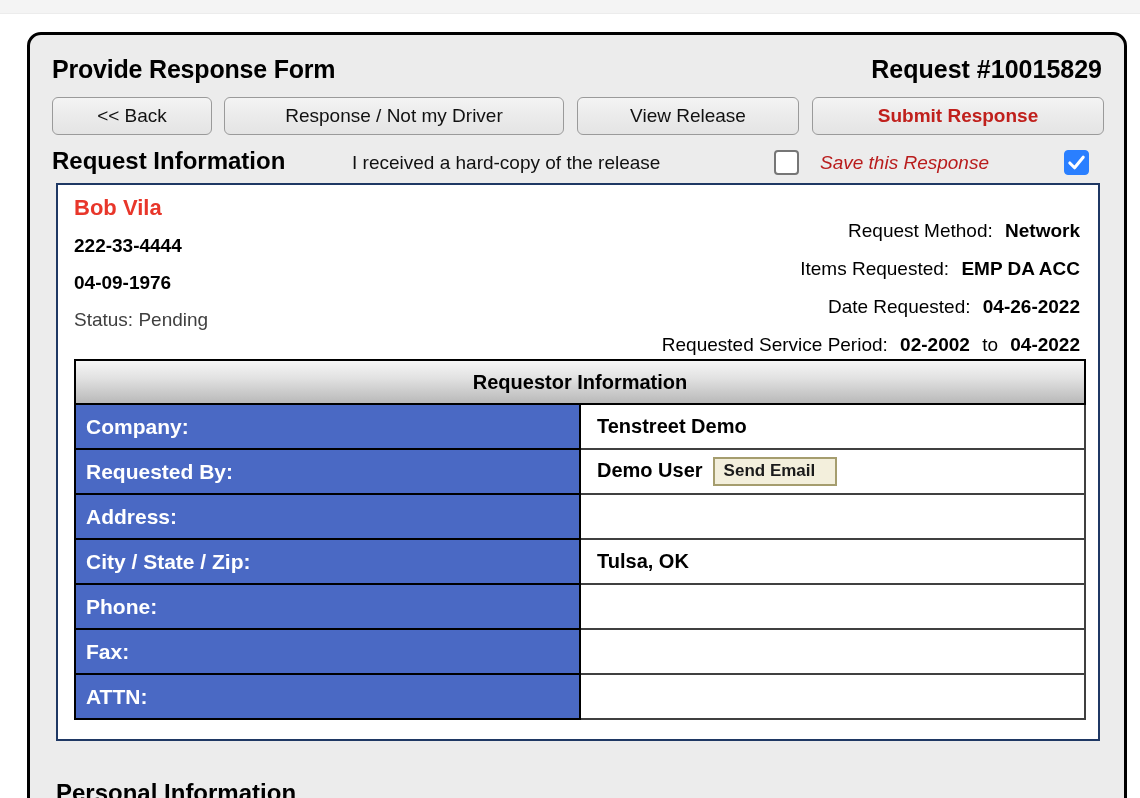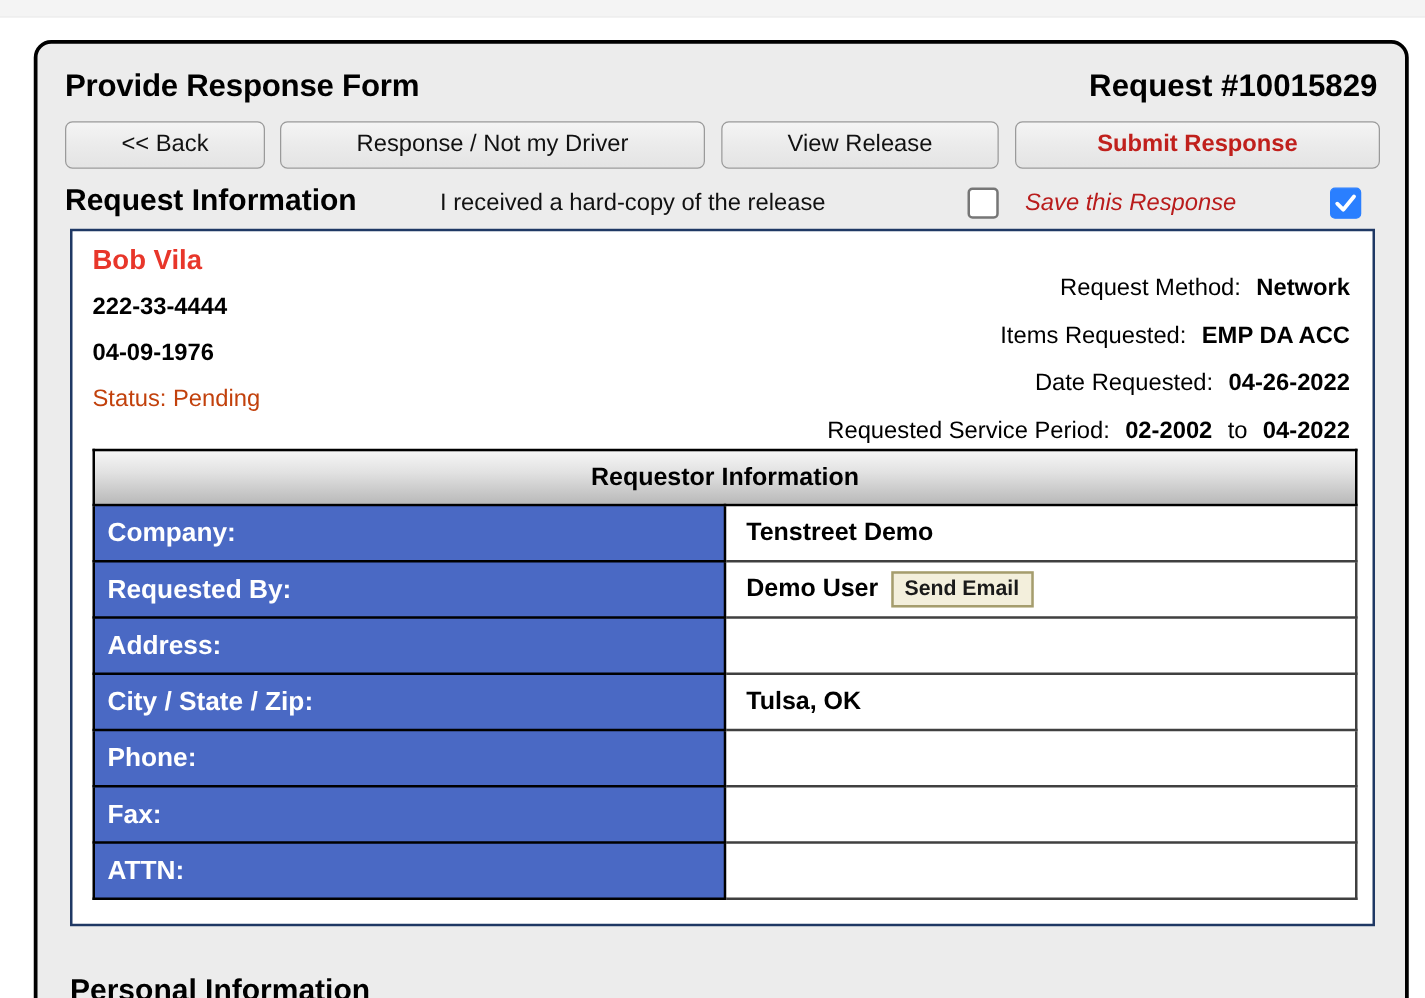--- a/index.html
+++ b/index.html
@@ -148,21 +148,21 @@
   .driver-block { position: absolute; left: 16px; top: 12px; }
   .driver-name {
     font-size: 22px; font-weight: bold; color: #e8362a;
     line-height: 1.0; margin-bottom: 17px;
   }
   .driver-ssn, .driver-dob {
     font-size: 19px; font-weight: bold; color: #000;
     line-height: 1.0; margin-bottom: 18px;
   }
   .driver-status {
-    font-size: 19px; color: #c2410c; line-height: 1.0;
+    font-size: 19px; color: #404040; line-height: 1.0;
   }
 
   .meta-block {
     position: absolute;
     right: 18px; top: 20px;
     text-align: right;
     width: 620px;
     margin-top: 16px;
   }
   .meta-row {
@@ -215,21 +215,21 @@
   .send-email-btn {
     display: inline-block;
     vertical-align: middle;
     margin-left: 10px;
     background: #f3efdc;
     border: 2px solid #a59d6e;
     color: #1a1a1a;
     font-size: 17px;
     font-weight: bold;
     font-family: "Liberation Sans", sans-serif;
-    padding: 3px 10px 4px 9px;
+    padding: 3px 20px 4px 9px;
     cursor: pointer;
     line-height: 1.1;
   }
 
   
   .personal-heading {
     position: absolute;
     left: 26px; top: 744px;
     font-size: 24px; font-weight: bold; color: #000;
     white-space: nowrap;

